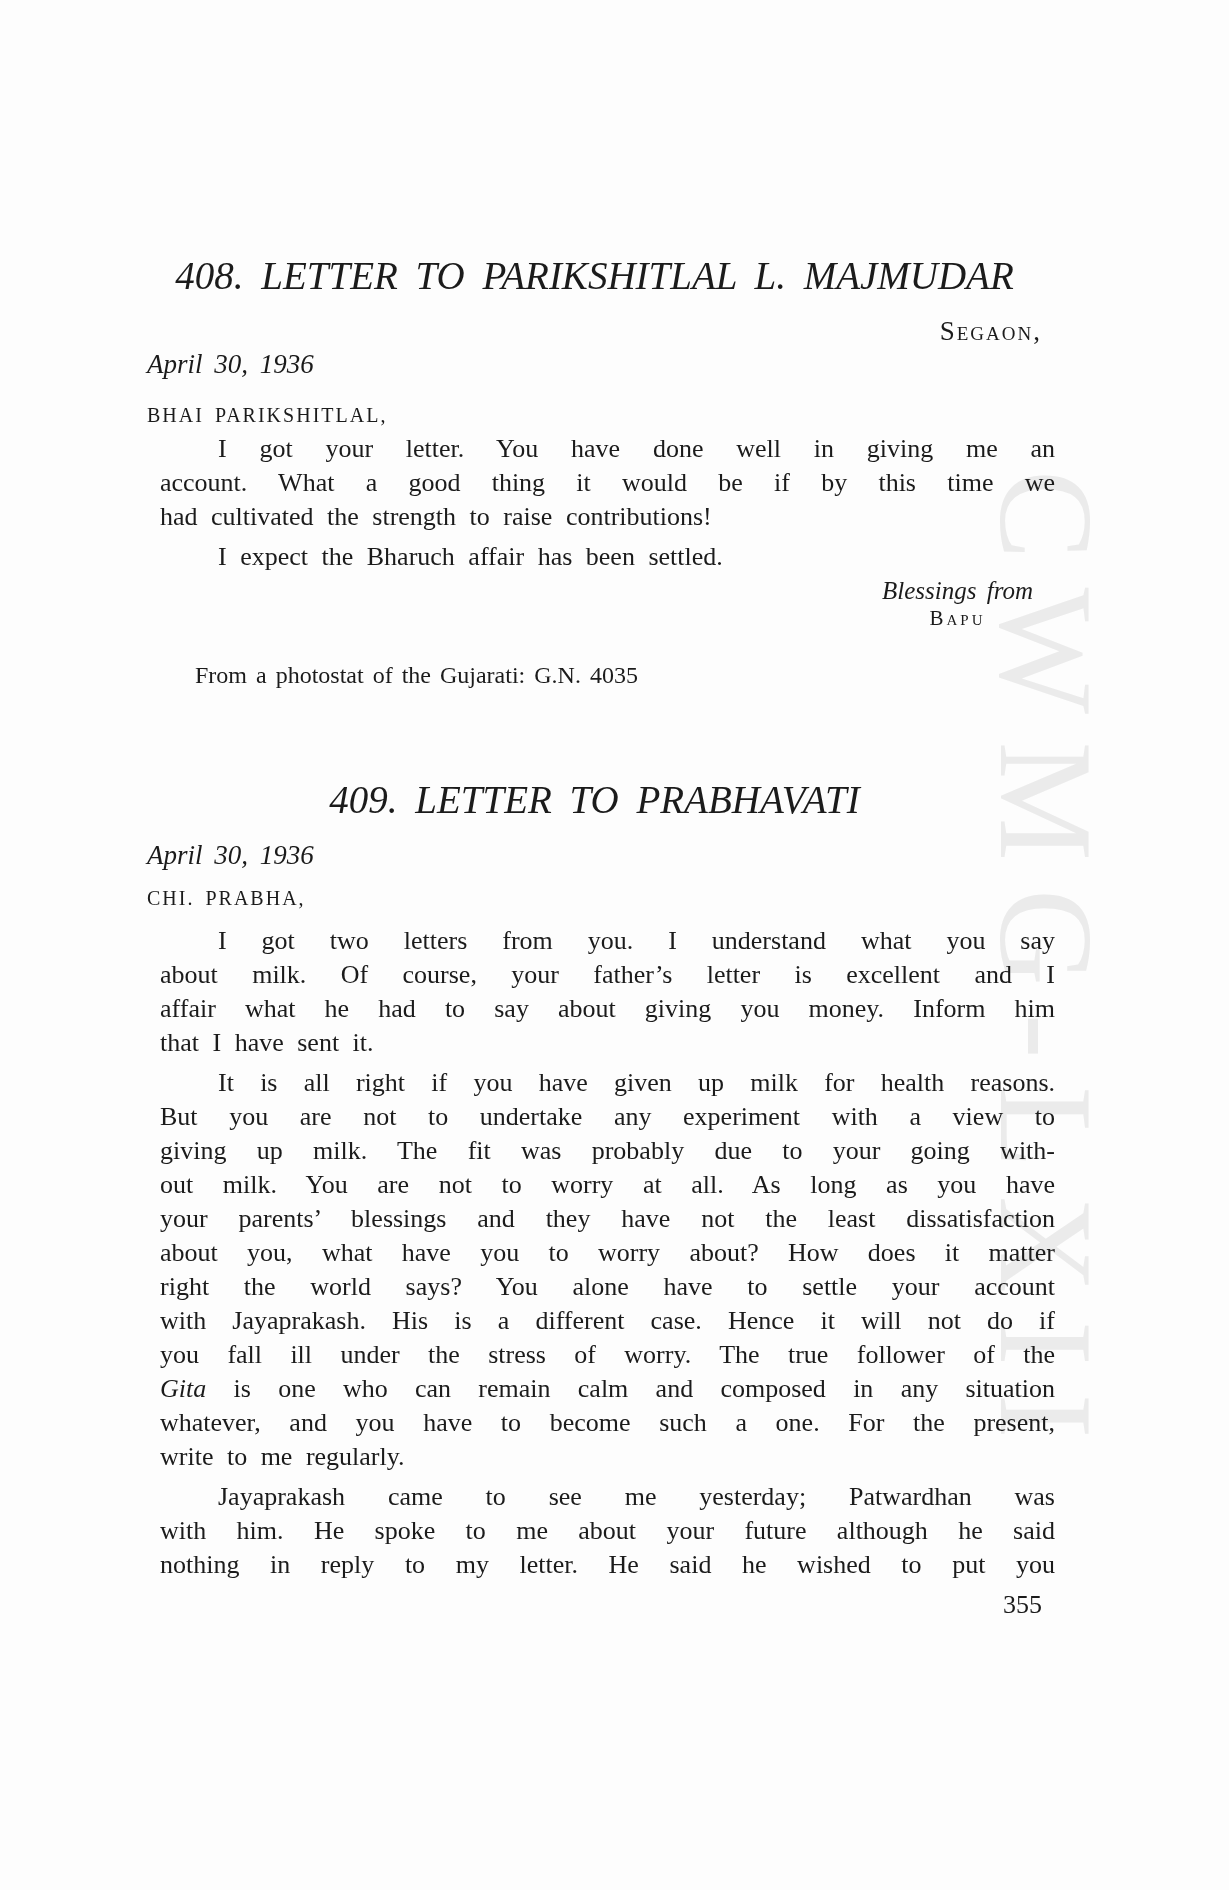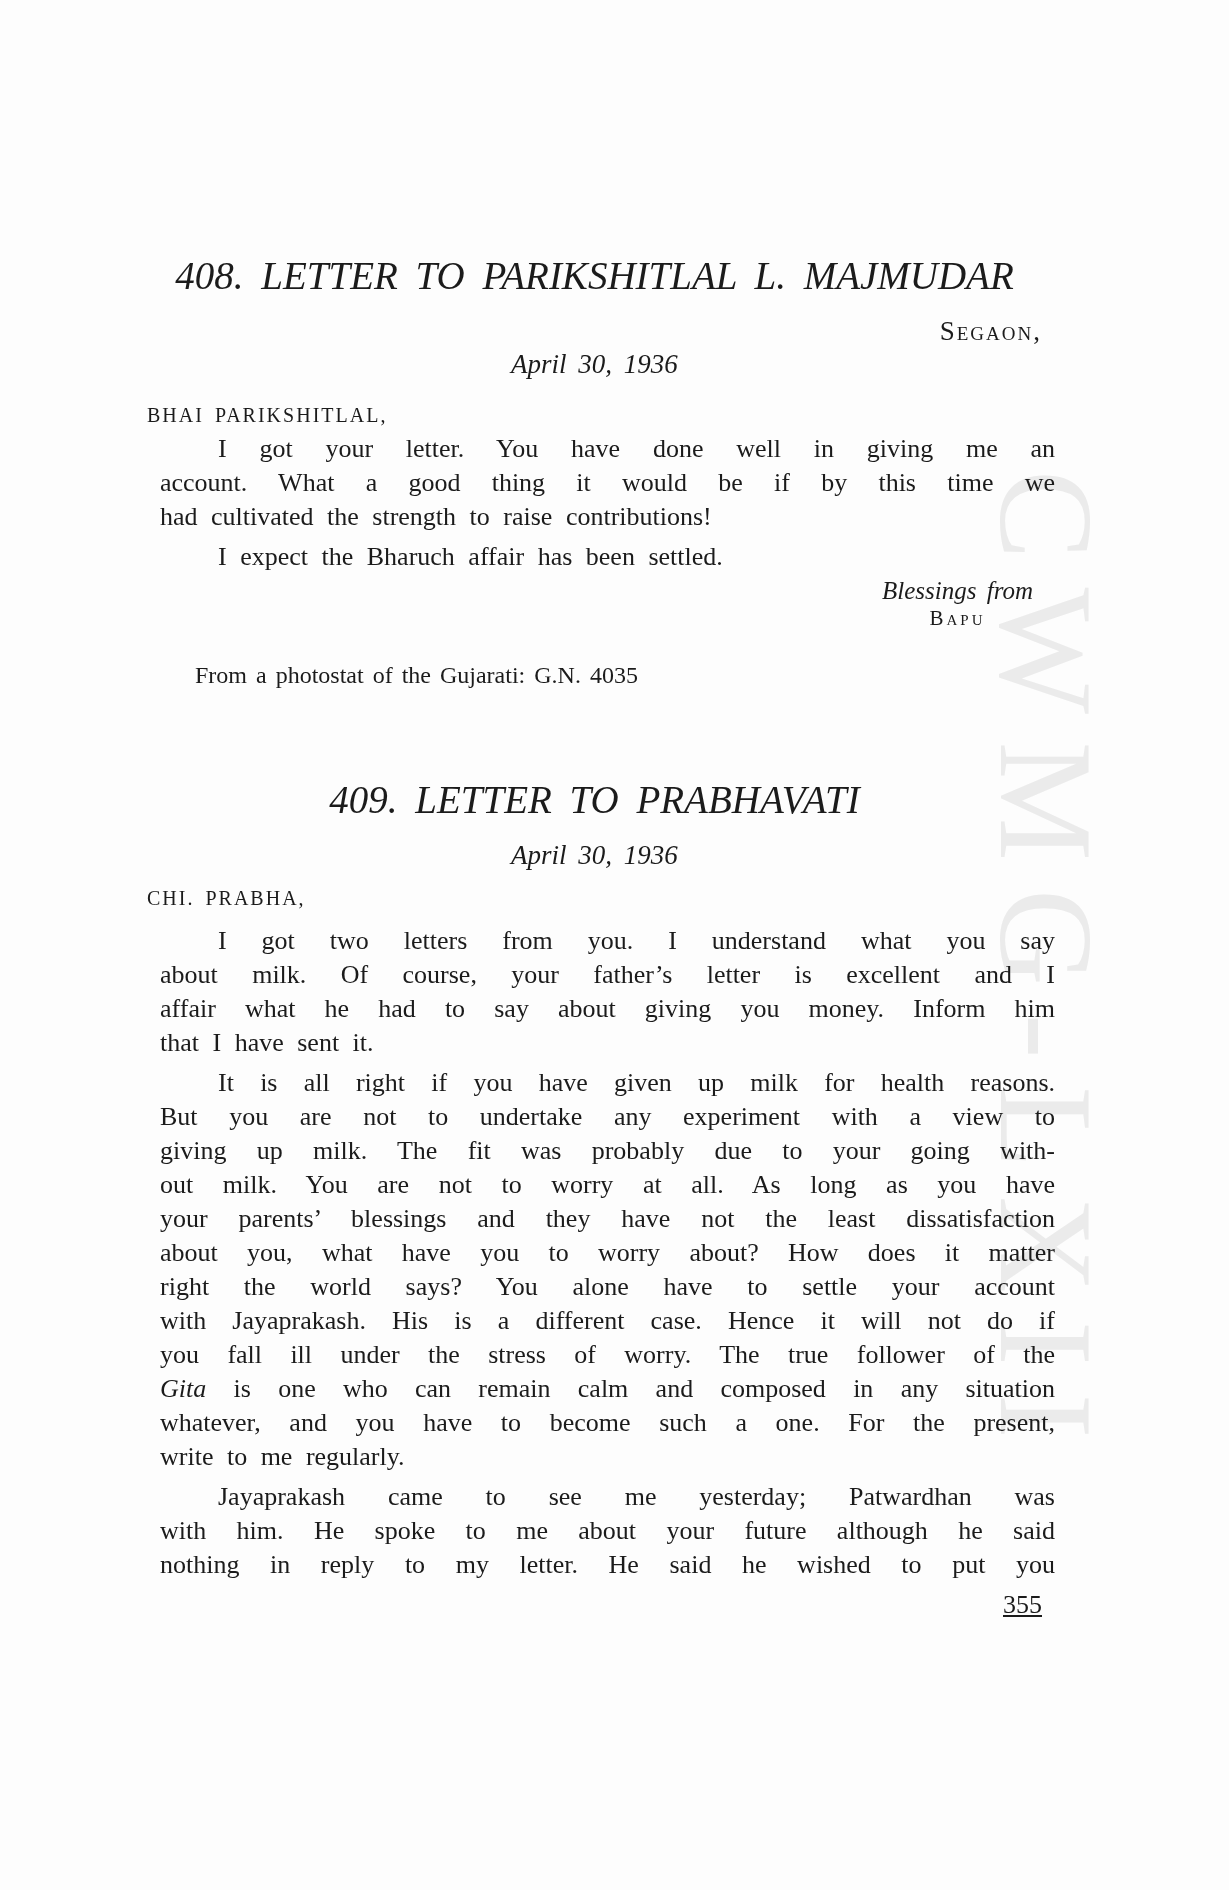--- a/index.html
+++ b/index.html
@@ -37,21 +37,21 @@
     word-spacing: 8px;
     white-space: nowrap;
   }
   .place-line {
     text-align: right;
     font-variant: small-caps;
     font-size: 27px;
     letter-spacing: 2px;
   }
   .date-line {
-    text-align: center;
+    text-align: left;
     font-style: italic;
     font-size: 27px;
     word-spacing: 5px;
   }
   .salutation {
     font-size: 20px;
     letter-spacing: 2px;
     word-spacing: 4px;
   }
   .letter-body {
@@ -87,21 +87,20 @@
     letter-spacing: 3px;
     margin-top: 1px;
   }
   .source-line {
     font-size: 24px;
     word-spacing: 3px;
   }
   .page-number {
     text-align: right;
     font-size: 26px;
-    text-decoration: underline;
   }
 </style>
 </head>
 <body>
 
 <div class="page">
 
   <div class="watermark">CWMG-LXII</div>
 
   <div class="block letter-heading" style="top:253px">408. LETTER TO PARIKSHITLAL L. MAJMUDAR</div>

